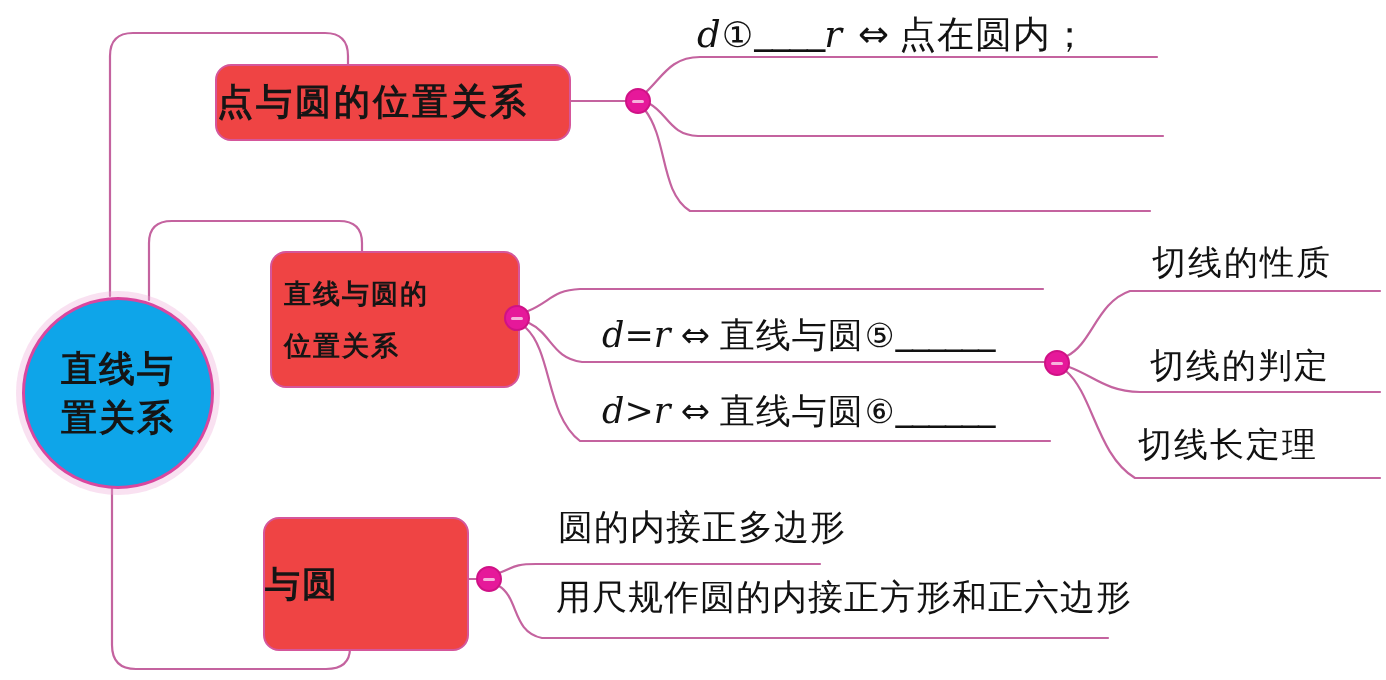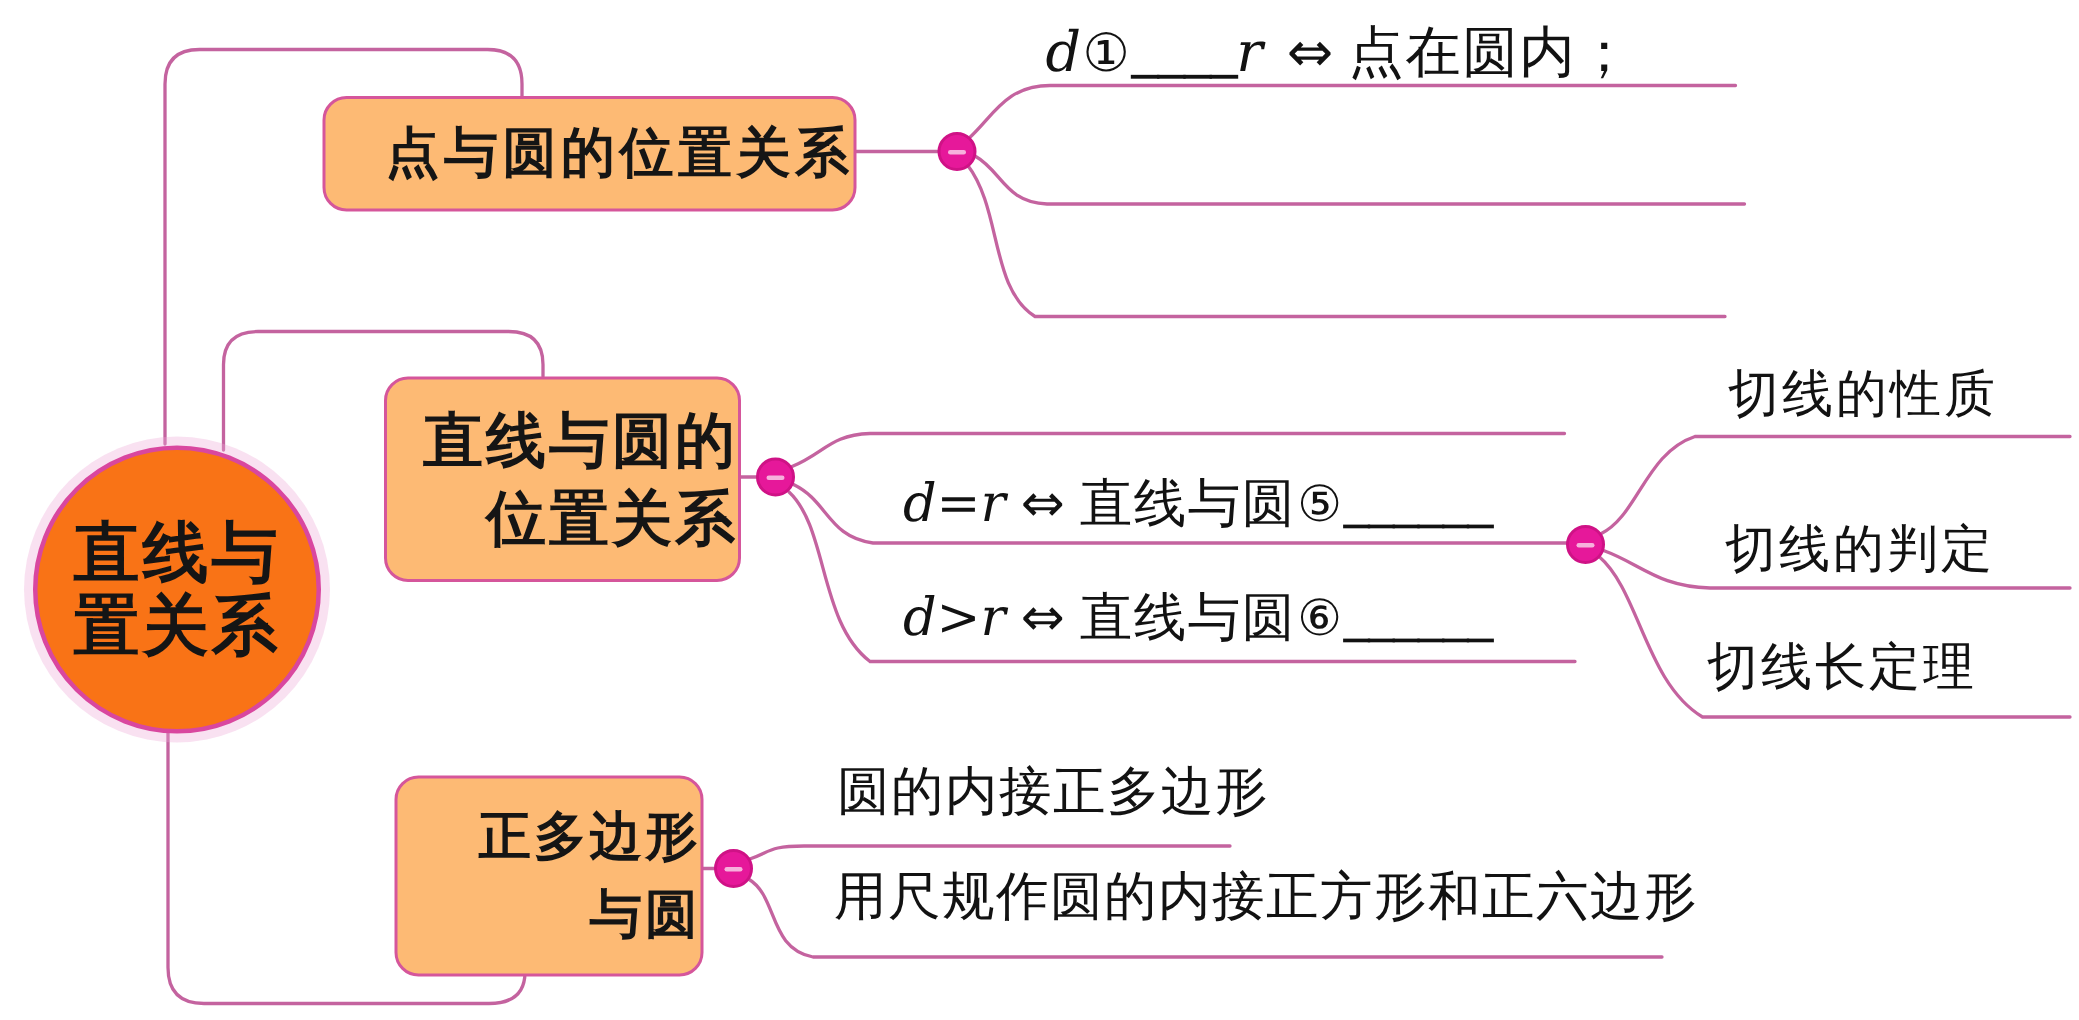--- a/index.html
+++ b/index.html
@@ -8,35 +8,35 @@
     overflow:hidden;
     font-family:"Liberation Sans","DejaVu Sans",sans-serif;
     color:#151515;
   }
   #edges{position:absolute;left:0;top:0;width:1386px;height:680px;}
   #edges path{fill:none;stroke:#c4639f;stroke-width:2.2;stroke-linecap:round;}
 
   
   .root-node{
     position:absolute;left:22px;top:297px;width:186px;height:186px;
-    border:3px solid #d9479f;border-radius:50%;background:#f97316;
+    border:3px solid #d9479f;border-radius:50%;background:#0ea5e9;
     box-shadow:0 0 0 6px rgba(238,168,214,0.35);
     display:flex;flex-direction:column;align-items:center;justify-content:center;
-    font-weight:700;font-size:44px;line-height:49px;letter-spacing:2px;
+    font-weight:700;font-size:36px;line-height:49px;letter-spacing:2px;
     text-align:center;
   }
 
   
   .branch-node{
-    position:absolute;background:#fdba74;border:2.5px solid #d5569b;border-radius:16px;
-    display:flex;flex-direction:column;align-items:flex-end;justify-content:center;
+    position:absolute;background:#ef4444;border:2.5px solid #d5569b;border-radius:16px;
+    display:flex;flex-direction:column;align-items:flex-start;justify-content:center;
     font-weight:700;text-align:center;
   }
   #node-point{left:215px;top:64px;width:352px;height:73px;font-size:36px;letter-spacing:3px;}
-  #node-line{left:256px;top:251px;width:234px;height:133px;font-size:40px;line-height:52px;letter-spacing:2px;}
+  #node-line{left:270px;top:251px;width:234px;height:133px;font-size:27px;line-height:52px;letter-spacing:2px;padding-left:12px;}
   #node-polygon{left:263px;top:517px;width:202px;height:130px;font-size:35px;line-height:52px;letter-spacing:2px;}
 
   
   .toggle{
     position:absolute;width:26px;height:26px;border-radius:50%;
     background:#e6189a;border:2px solid #cf1286;box-sizing:border-box;
     display:flex;align-items:center;justify-content:center;
   }
   .toggle .dash{width:12px;height:3px;background:#f6b1dc;border-radius:2px;}
   #btn-point{left:625px;top:88px;}
@@ -103,21 +103,20 @@
   <div class="branch-node" id="node-point">
     <div>点与圆的位置关系</div>
   </div>
 
   <div class="branch-node" id="node-line">
     <div>直线与圆的</div>
     <div>位置关系</div>
   </div>
 
   <div class="branch-node" id="node-polygon">
-    <div>正多边形</div>
     <div>与圆</div>
   </div>
 
   <div class="toggle" id="btn-point">
     <span class="dash"></span>
   </div>
   <div class="toggle" id="btn-line">
     <span class="dash"></span>
   </div>
   <div class="toggle" id="btn-polygon">

